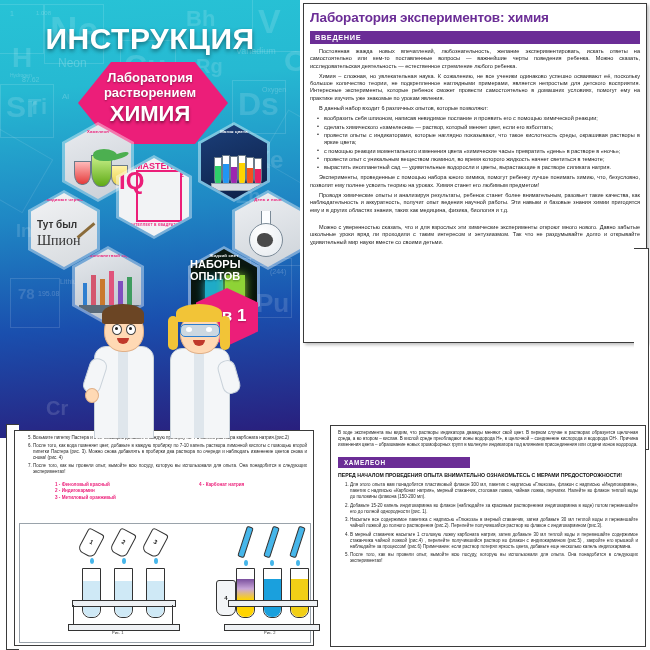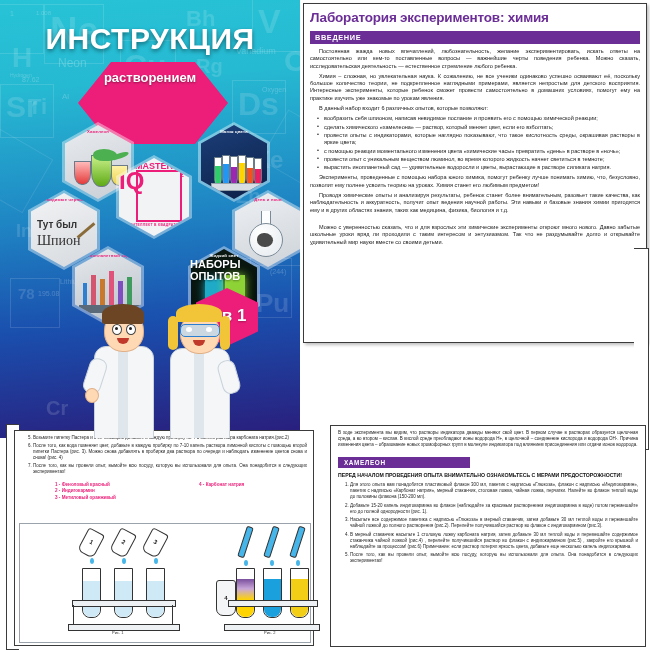--- a/index.html
+++ b/index.html
@@ -144,21 +144,23 @@
   <div class="bg-box" style="left:232px;top:258px;width:58px;height:58px;"></div>
   <div class="bg-box" style="left:10px;top:278px;width:48px;height:48px;"></div>
   <div class="bg-box" style="left:100px;top:392px;width:48px;height:46px;"></div>
   <div class="hexline" style="left:-20px;top:140px;width:60px;height:60px;transform:rotate(30deg);"></div>
   <div class="hexline" style="left:270px;top:120px;width:56px;height:56px;transform:rotate(30deg);"></div>
 
   <div id="cover-title">ИНСТРУКЦИЯ</div>
 
   <div id="pink-hex"></div>
   <div id="cover-sub">
+    <div class="l1">Лаборатория</div>
     <div class="l2">растворением</div>
+    <div class="l3">ХИМИЯ</div>
   </div>
 
   <div class="hex hex-outer" style="left:62px;top:122px;width:72px;height:80px;">
     <div class="hex-inner" style="background:linear-gradient(160deg,#e9ebef,#c9cfd6);">
       <div class="flask" style="left:9px;top:36px;width:15px;height:22px;background:linear-gradient(#ffb9b9,#e53b3b);"></div>
       <div class="flask" style="left:26px;top:30px;width:19px;height:30px;background:linear-gradient(#c9f08a,#5faa16);"></div>
       <div class="flask" style="left:46px;top:40px;width:15px;height:19px;background:linear-gradient(#fff2a6,#e8d24a);"></div>
       <div style="position:absolute;left:28px;top:24px;width:24px;height:12px;background:#4caf50;border-radius:50% 60% 40% 50%;"></div>
       <div style="position:absolute;left:48px;top:28px;width:16px;height:5px;background:#4caf50;border-radius:0 50% 50% 0;transform:rotate(-18deg);"></div>
     </div>

